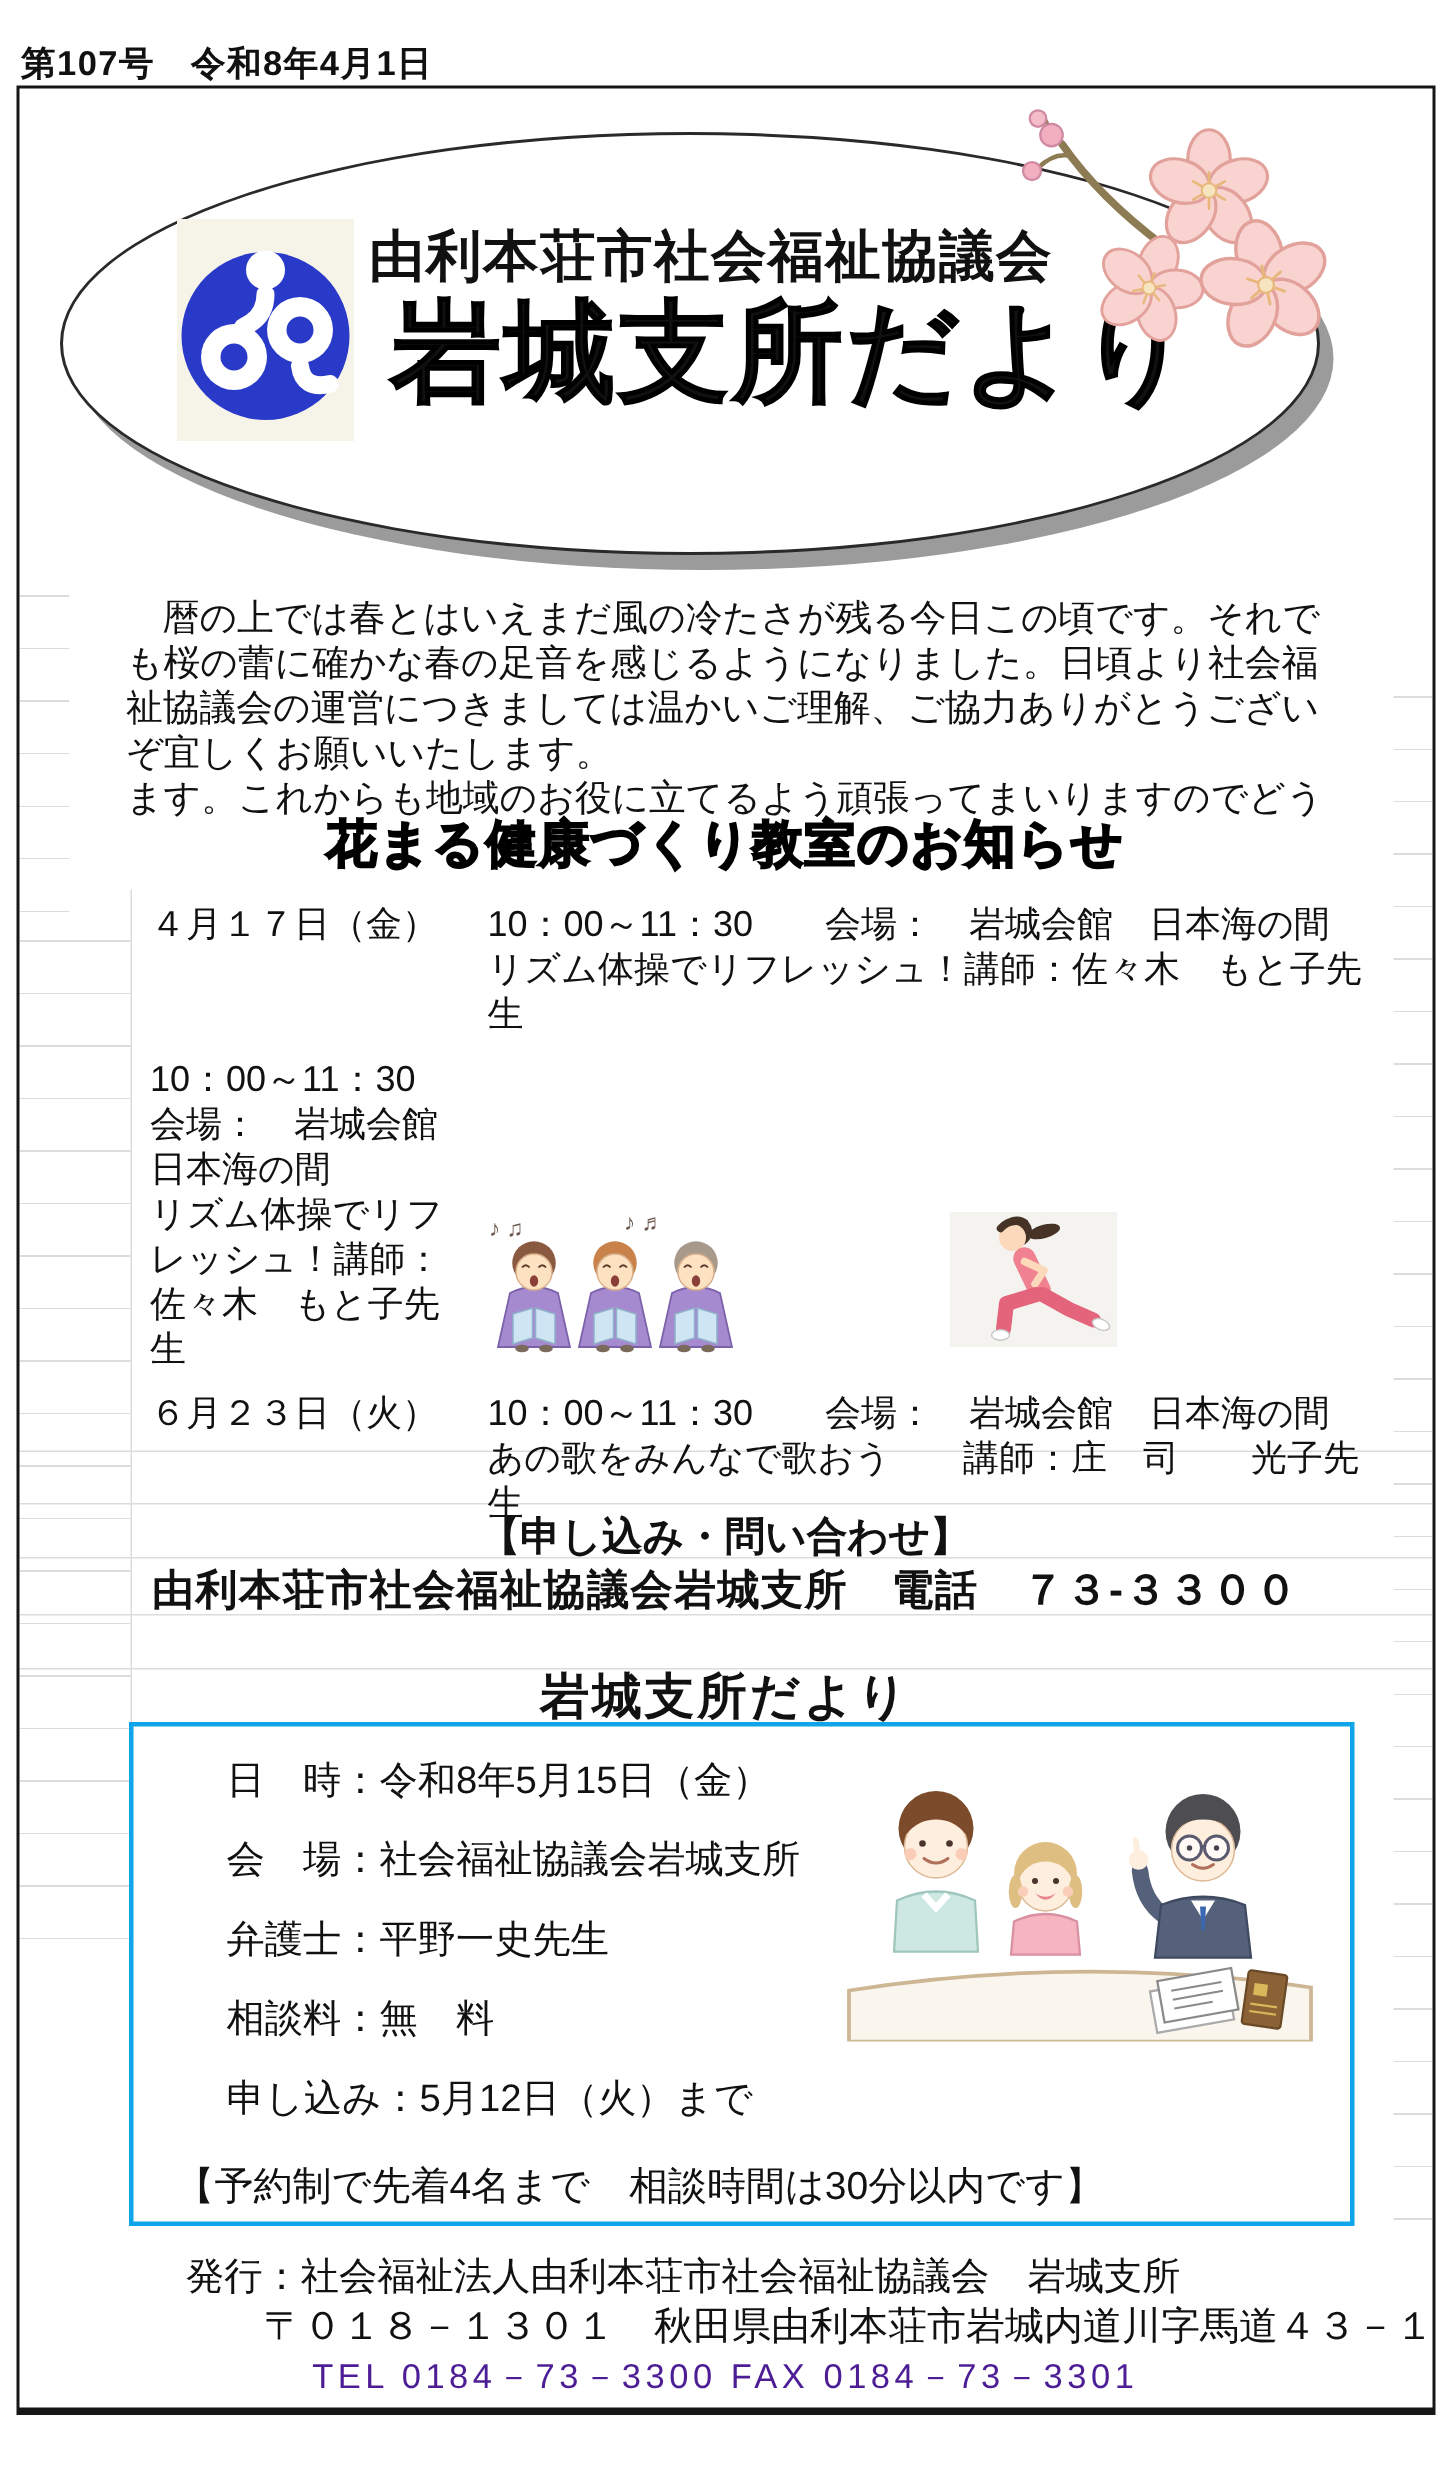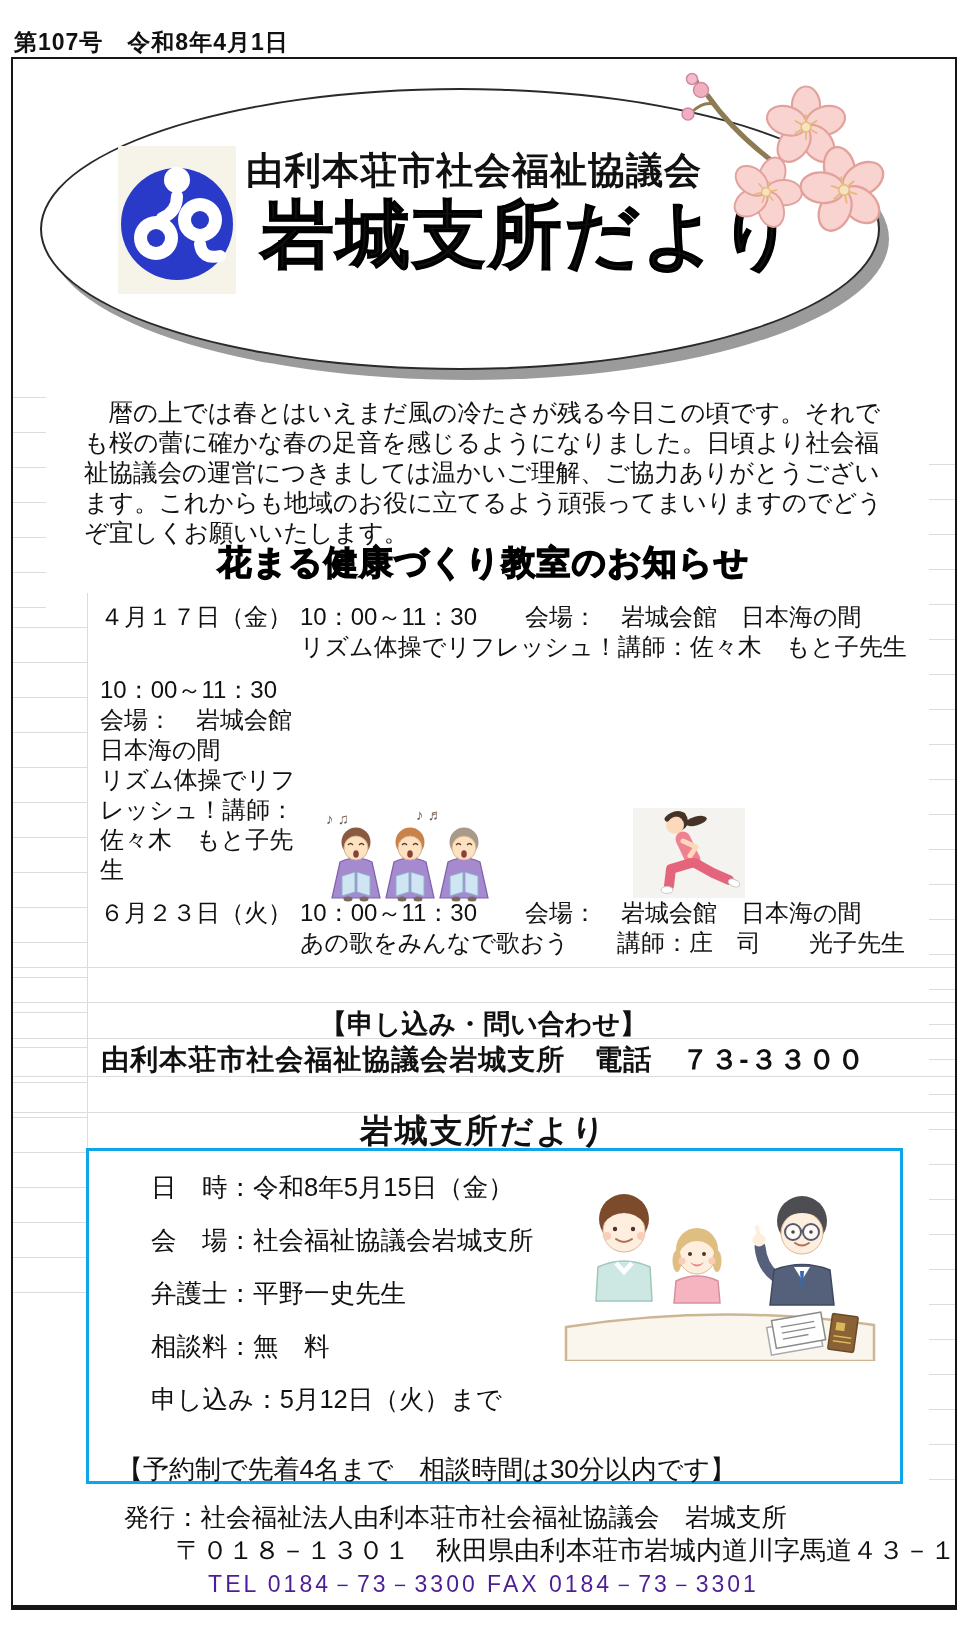--- a/index.html
+++ b/index.html
@@ -22,31 +22,31 @@
   .oval{position:absolute;left:40px;top:88px;width:836px;height:278px;background:#fff;border:2px solid #2a2a2a;border-radius:50%;box-shadow:9px 10px 0 #9b9b9b;z-index:3;}
   .logo{position:absolute;left:118px;top:146px;width:118px;height:148px;z-index:4;}
   .orgname{position:absolute;left:246px;top:146px;font-size:37px;font-weight:600;letter-spacing:1px;z-index:4;}
   .main-title{position:absolute;left:250px;top:186px;font-size:74px;font-weight:900;letter-spacing:2px;z-index:4;margin-left:10px;-webkit-text-stroke:1px #000;}
   .blossoms{position:absolute;left:656px;top:70px;width:245px;height:192px;z-index:5;}
   
   .greeting{position:absolute;left:84px;top:398px;width:826px;font-size:24.5px;line-height:30px;z-index:4;}
   
   .health-title{position:absolute;left:0;top:540px;width:100%;text-align:center;font-size:34px;font-weight:900;-webkit-text-stroke:1.4px #000;letter-spacing:1px;z-index:4;}
   .sessions{position:absolute;left:100px;top:602px;width:814px;font-size:24px;z-index:4;}
-  .session{display:grid;grid-template-columns:200px 1fr;line-height:30px;margin-bottom:13px;}
+  .session{display:grid;grid-template-columns:200px 1fr;line-height:30px;margin-bottom:13px;gap:25px;}
   .illus-choir{position:absolute;left:318px;top:806px;width:178px;height:96px;z-index:4;}
   .illus-ex{position:absolute;left:633px;top:808px;width:112px;height:90px;z-index:4;}
   .contact-h{position:absolute;left:0;top:1006px;width:100%;text-align:center;font-size:27px;font-weight:600;z-index:4;}
   .contact-l{position:absolute;left:0;top:1041px;width:100%;text-align:center;font-size:28px;font-weight:600;letter-spacing:1px;z-index:4;}
   
   .legal-title{position:absolute;left:0;top:1109px;width:100%;text-align:center;font-size:33px;font-weight:700;letter-spacing:2px;z-index:4;}
   .legal-box{position:absolute;left:86px;top:1148px;width:811px;height:330px;border:3px solid #0ea5e9;background:#fff;z-index:4;}
   .legal-items{position:absolute;left:62px;top:20px;font-size:25.5px;}
   .legal-item{margin-bottom:21px;line-height:32px;}
-  .legal-note{position:absolute;left:28px;top:290px;font-size:26px;line-height:32px;margin-top:12px;}
+  .legal-note{position:absolute;left:28px;top:290px;font-size:26px;line-height:32px;}
   .consult{position:absolute;right:22px;top:24px;width:316px;height:186px;}
   
   .f-pub{position:absolute;left:124px;top:1500px;font-size:25.5px;z-index:4;}
   .f-addr{position:absolute;left:176px;top:1533px;font-size:26px;z-index:4;}
   .f-tel{position:absolute;left:0;top:1569px;width:100%;text-align:center;font-size:23px;letter-spacing:3px;color:#4c1d95;z-index:4;}
 </style>
 </head>
 <body>
 
 <div class="page">
@@ -115,22 +115,22 @@
       <use href="#flower" transform="translate(150,57) scale(1.35)"></use>
       <use href="#flower" transform="translate(110,122) scale(1.2) rotate(20)"></use>
       <use href="#flower" transform="translate(188,120) scale(1.45) rotate(-12)"></use>
     </svg>
   </div>
 
   <div class="greeting">
     <div>　暦の上では春とはいえまだ風の冷たさが残る今日この頃です。それで</div>
     <div>も桜の蕾に確かな春の足音を感じるようになりました。日頃より社会福</div>
     <div>祉協議会の運営につきましては温かいご理解、ご協力ありがとうござい</div>
+    <div>ぞ宜しくお願いいたします。</div>
     <div>ます。これからも地域のお役に立てるよう頑張ってまいりますのでどう</div>
-    <div>ぞ宜しくお願いいたします。</div>
   </div>
 
   <div class="health-title">花まる健康づくり教室のお知らせ</div>
 
   <div class="sessions">
     <div class="session">
       <div>４月１７日（金）</div>
       <div>
         <div>10：00～11：30　　会場：　岩城会館　日本海の間</div>
         <div>リズム体操でリフレッシュ！講師：佐々木　もと子先生</div>

